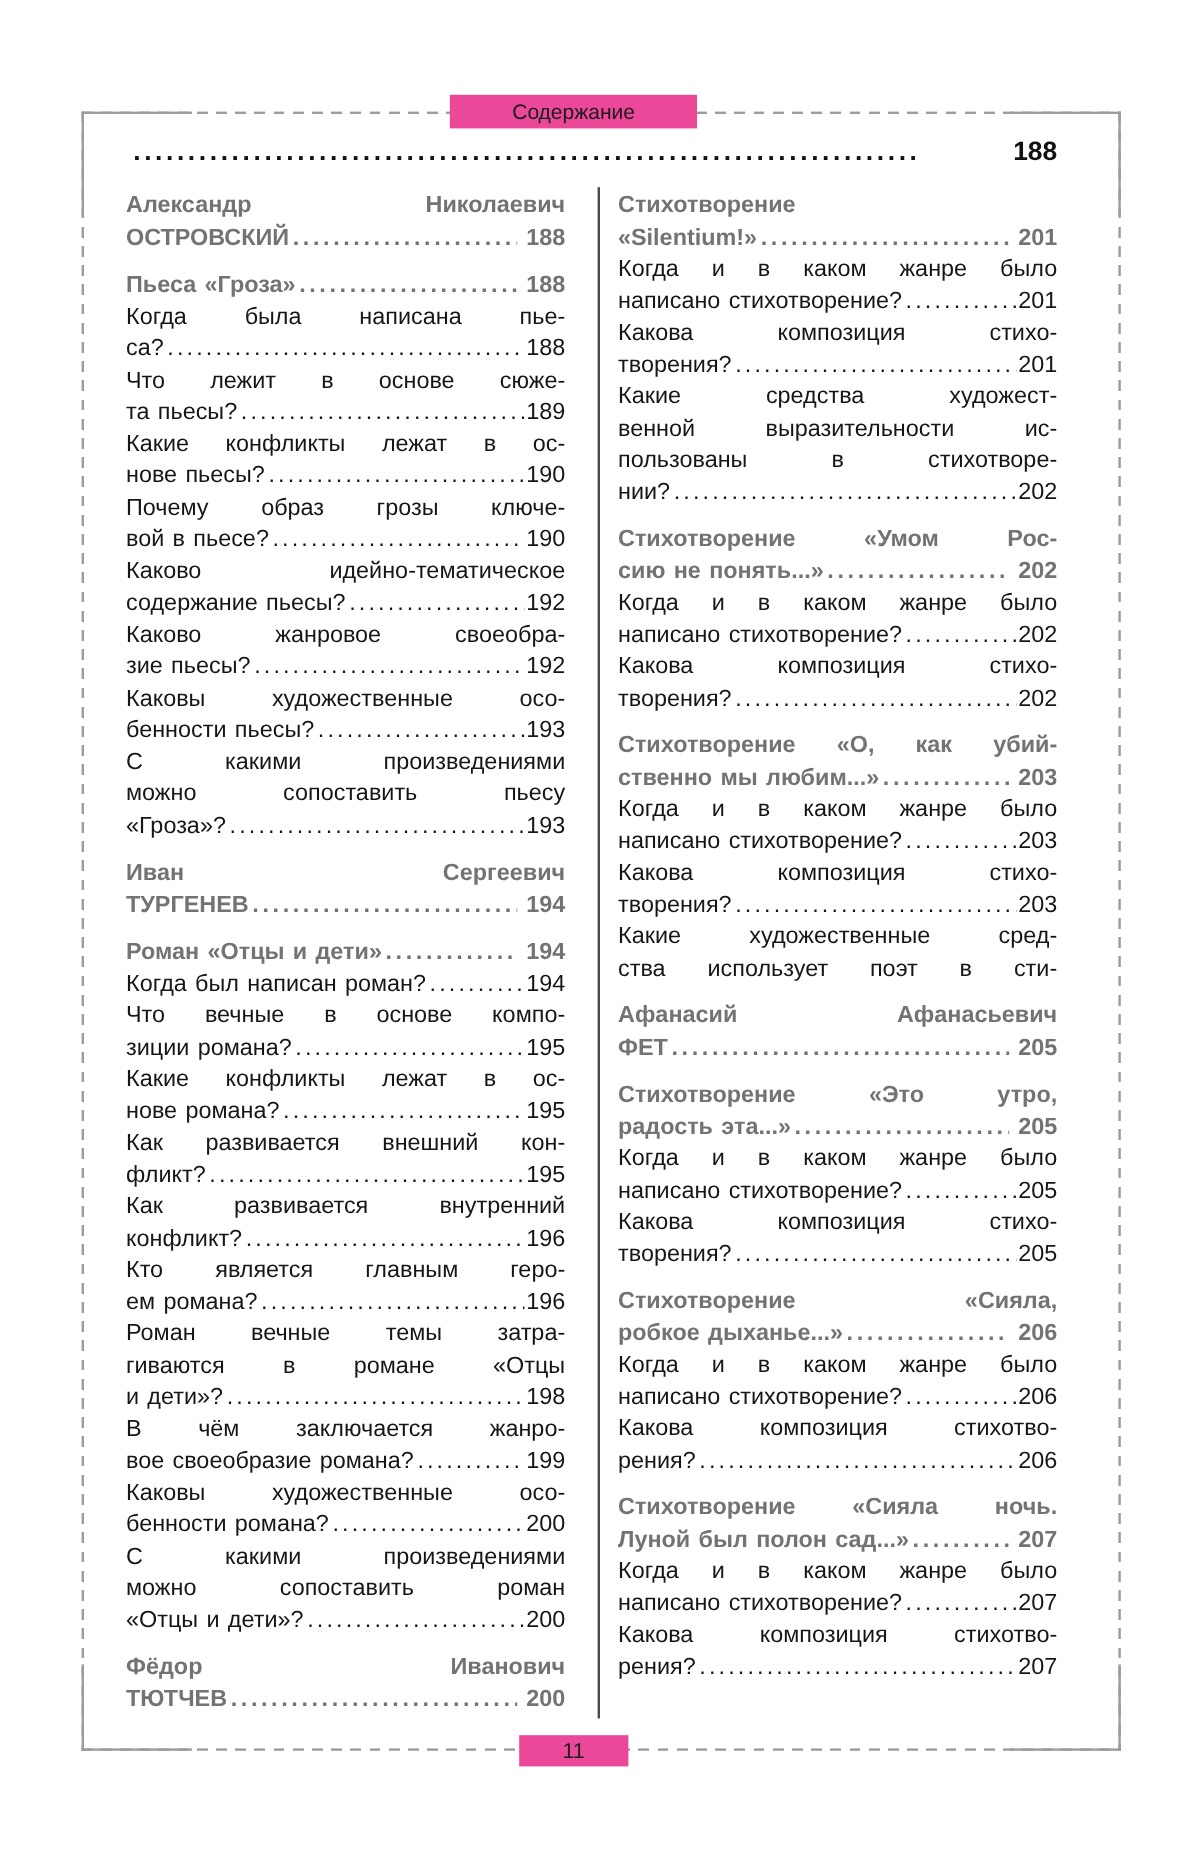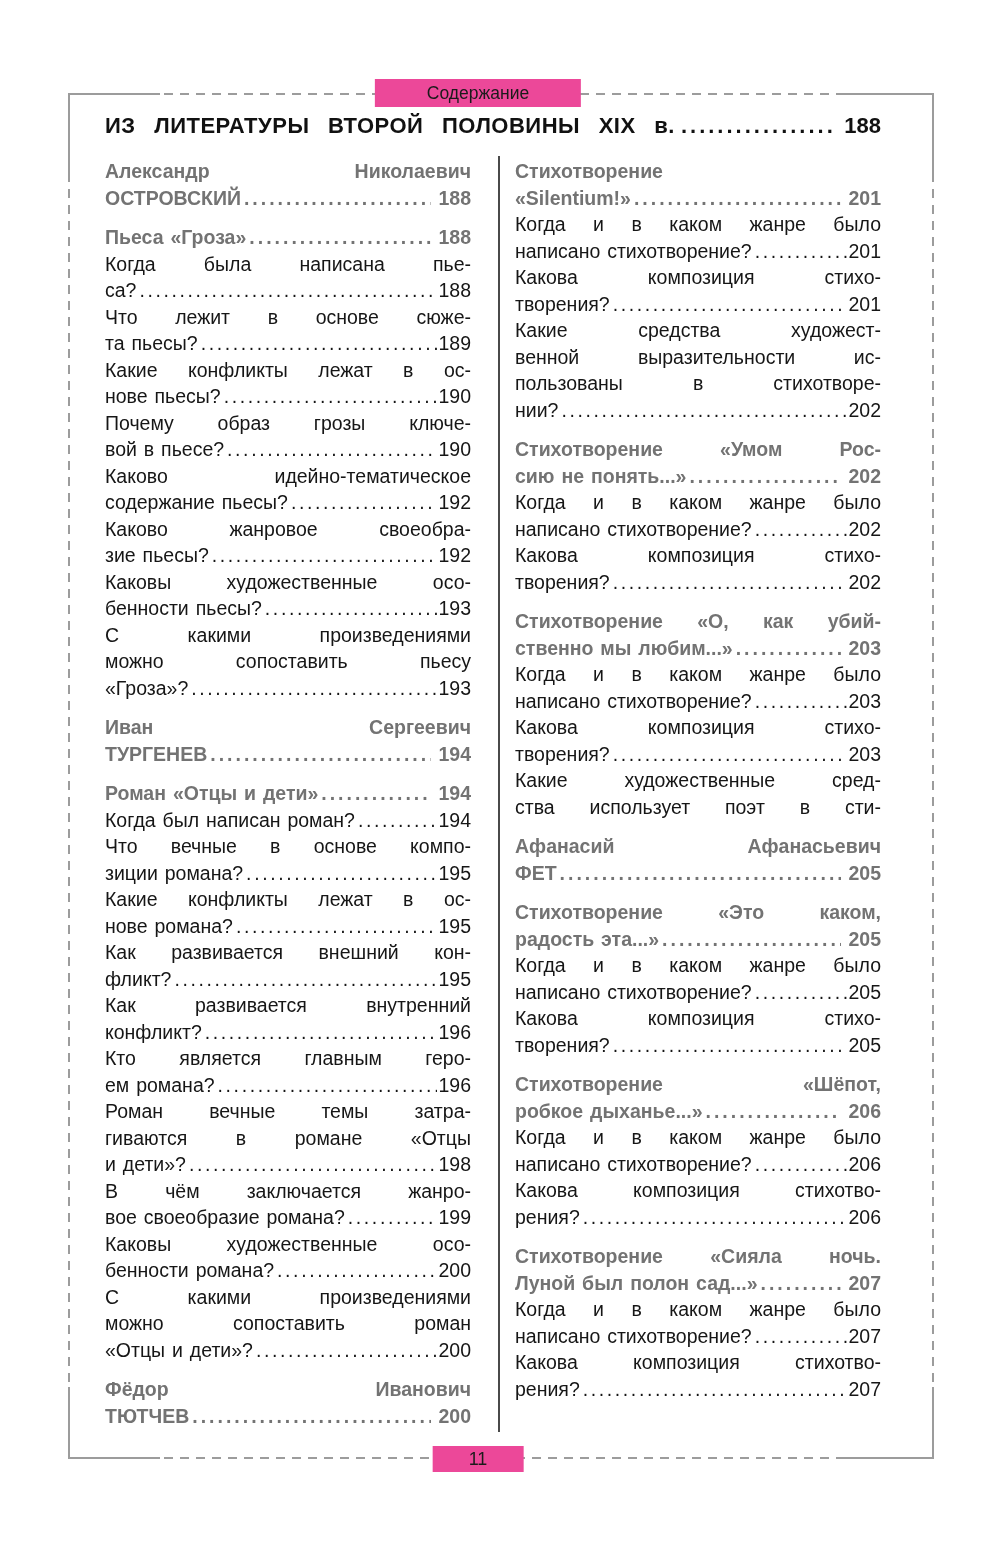--- a/index.html
+++ b/index.html
@@ -73,21 +73,20 @@
   <div class="corner c-bl"></div>
   <div class="corner c-br"></div>
   <div class="frame-label header-title">Содержание</div>
   <div class="frame-label page-number">11</div>
 </div>
 
 <div class="divider"></div>
 
 <div class="content">
   <div class="main-heading">
-    <span class="txt">ИЗ ЛИТЕРАТУРЫ ВТОРОЙ ПОЛОВИНЫ XIX в.</span>
     <span class="dots"></span>
     <span class="pg">188</span>
   </div>
   <div class="columns">
     <div class="col col-left">
         <div class="entry bold">
           <div class="jline">Александр Николаевич</div>
           <div class="lline">
             <span class="txt">ОСТРОВСКИЙ</span>
             <span class="dots"></span>
@@ -360,21 +359,21 @@
         </div>
         <div class="entry bold">
           <div class="jline">Афанасий Афанасьевич</div>
           <div class="lline">
             <span class="txt">ФЕТ</span>
             <span class="dots"></span>
             <span class="pg">205</span>
           </div>
         </div>
         <div class="entry bold">
-          <div class="jline">Стихотворение «Это каком,</div>
+          <div class="jline">Стихотворение «Это утро,</div>
           <div class="lline">
             <span class="txt">радость эта...»</span>
             <span class="dots"></span>
             <span class="pg">205</span>
           </div>
         </div>
         <div class="entry">
           <div class="jline">Когда и в каком жанре было</div>
           <div class="lline">
             <span class="txt">написано стихотворение?</span>
@@ -384,21 +383,21 @@
         </div>
         <div class="entry">
           <div class="jline">Какова композиция стихо-</div>
           <div class="lline">
             <span class="txt">творения?</span>
             <span class="dots"></span>
             <span class="pg">205</span>
           </div>
         </div>
         <div class="entry bold">
-          <div class="jline">Стихотворение «Шёпот,</div>
+          <div class="jline">Стихотворение «Сияла,</div>
           <div class="lline">
             <span class="txt">робкое дыханье...»</span>
             <span class="dots"></span>
             <span class="pg">206</span>
           </div>
         </div>
         <div class="entry">
           <div class="jline">Когда и в каком жанре было</div>
           <div class="lline">
             <span class="txt">написано стихотворение?</span>

